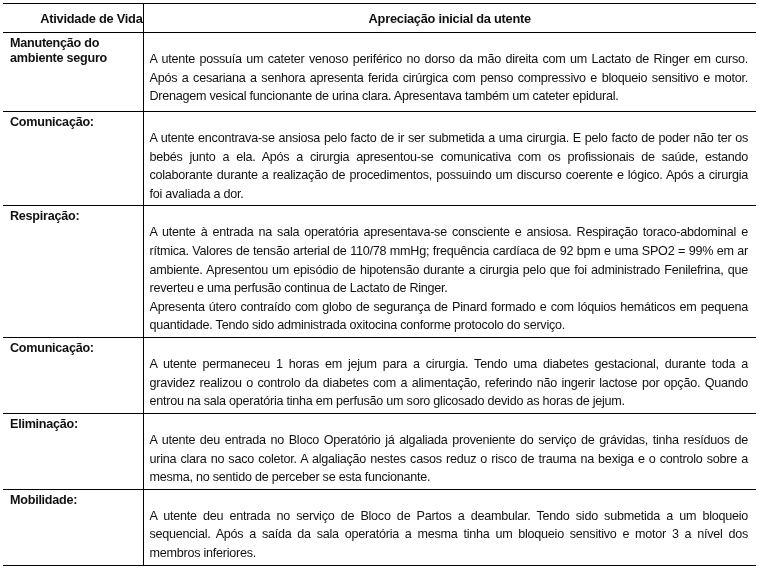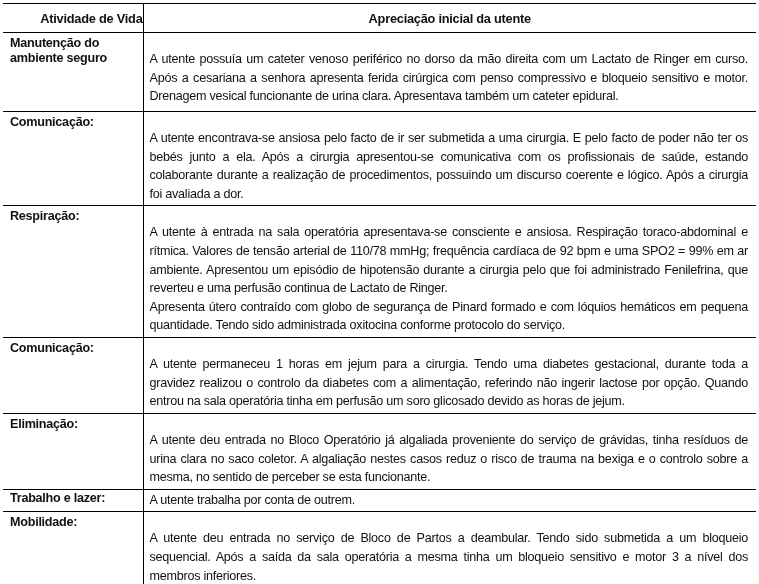--- a/index.html
+++ b/index.html
@@ -97,26 +97,20 @@
       <td class="txt col-divider">
         <span class="para">A utente permaneceu 1 horas em jejum para a cirurgia. Tendo uma diabetes gestacional, durante toda a gravidez realizou o controlo da diabetes com a alimentação, referindo não ingerir lactose por opção. Quando entrou na sala operatória tinha em perfusão um soro glicosado devido as horas de jejum.</span>
       </td>
     </tr>
     <tr style="height:59px">
       <td class="lbl">Eliminação:</td>
       <td class="txt col-divider">
         <span class="para">A utente deu entrada no Bloco Operatório já algaliada proveniente do serviço de grávidas, tinha resíduos de urina clara no saco coletor. A algaliação nestes casos reduz o risco de trauma na bexiga e o controlo sobre a mesma, no sentido de perceber se esta funcionante.</span>
       </td>
     </tr>
-    <tr style="height:21px">
-      <td class="lbl" style="padding-top:1px">Trabalho e lazer:</td>
-      <td class="txt col-divider" style="padding-top:1px">
-        <span class="para">A utente trabalha por conta de outrem.</span>
-      </td>
-    </tr>
     <tr style="height:68px">
       <td class="lbl">Mobilidade:</td>
       <td class="txt col-divider">
         <span class="para">A utente deu entrada no serviço de Bloco de Partos a deambular. Tendo sido submetida a um bloqueio sequencial. Após a saída da sala operatória a mesma tinha um bloqueio sensitivo e motor 3 a nível dos membros inferiores.</span>
       </td>
     </tr>
   </tbody>
 </table>
 
 </body></html>

